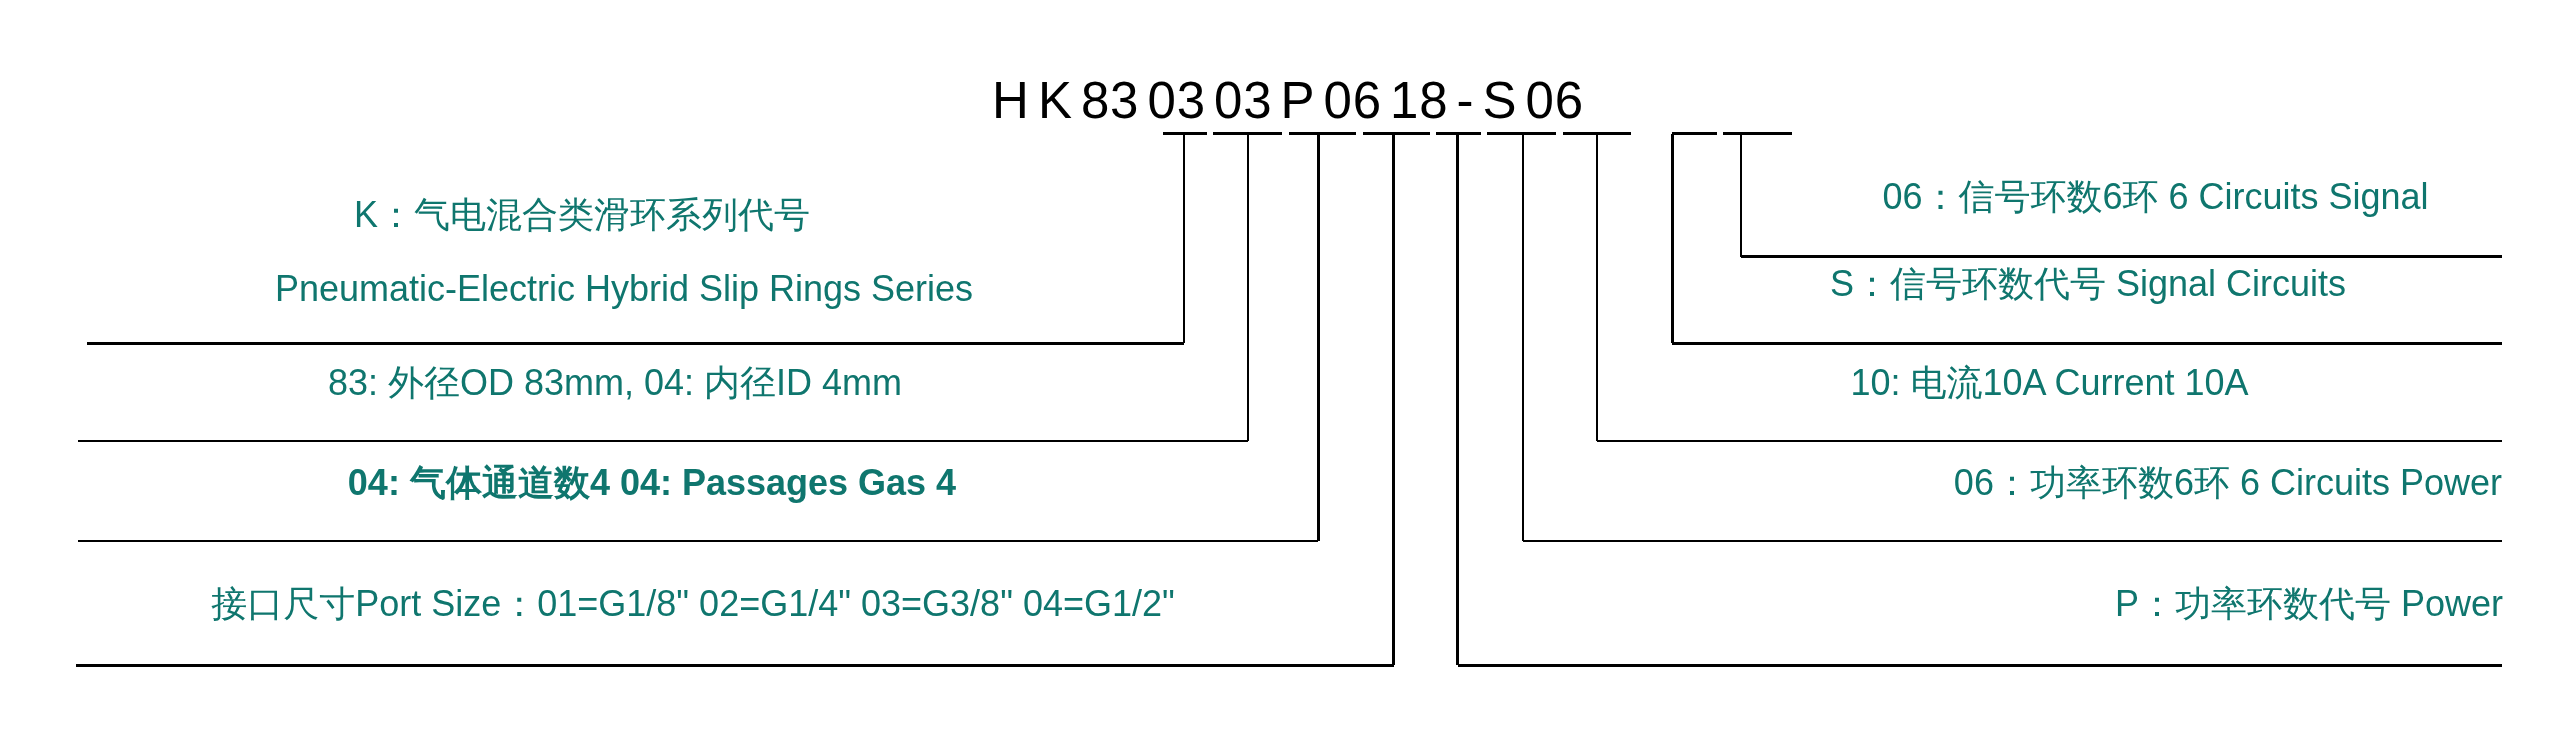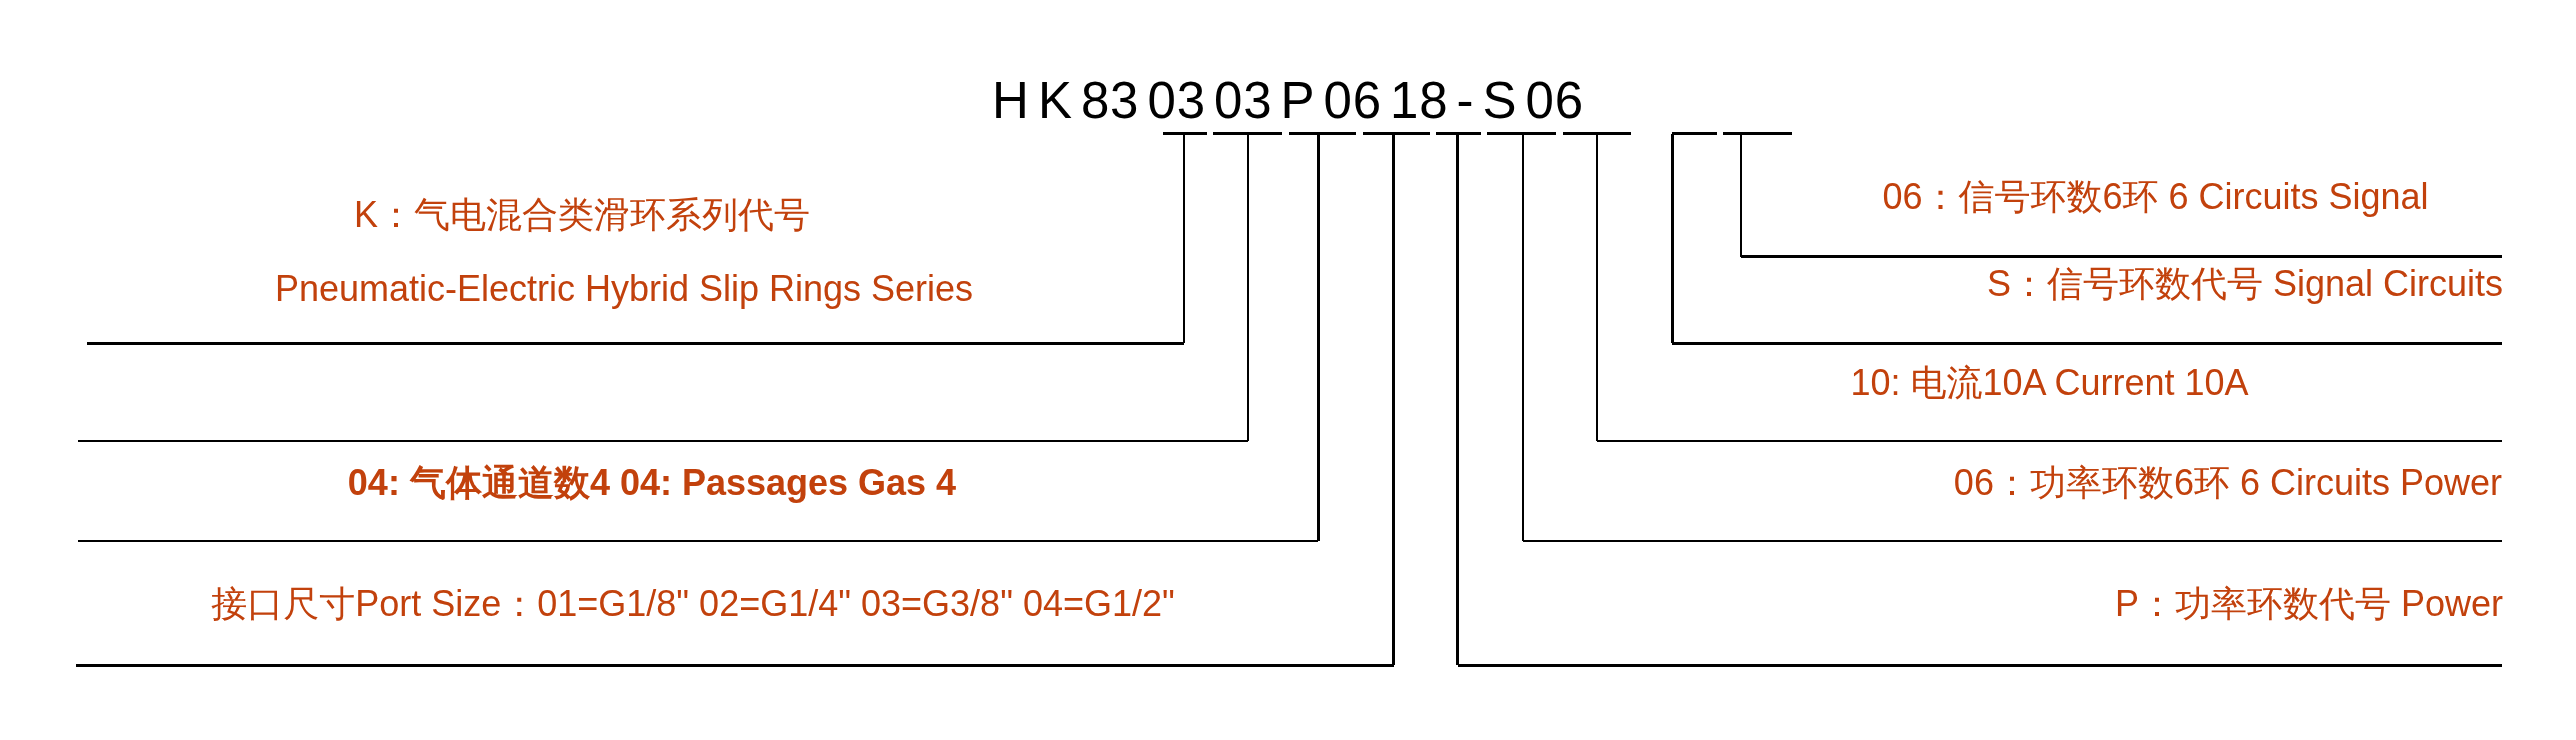--- a/index.html
+++ b/index.html
@@ -12,21 +12,21 @@
 
   .pn-row{
     position:absolute;left:0;top:75px;width:2576px;
     text-align:center;white-space:nowrap;
     font-size:51px;letter-spacing:0.8px;line-height:1;
   }
   .pn-seg{display:inline-block;margin:0 4.1px;}
 
   .lbl{
     position:absolute;white-space:nowrap;
-    font-size:36px;line-height:1;color:#c2410c;
+    font-size:36px;line-height:1;color:#0f766e;
   }
   .lbl.c{text-align:center;}
 
   svg.lines{position:absolute;left:0;top:0;width:2576px;height:740px;overflow:visible;}
   svg.lines line{stroke:#000000;stroke-width:3;shape-rendering:crispEdges;}
 </style>
 </head>
 <body>
 
 <div id="diagram">
@@ -71,28 +71,29 @@
     <line x1="2040" y1="163" x2="2040" y2="419"></line>
     <line x1="2040" y1="419" x2="3052" y2="419"></line>
 
     <line x1="2124" y1="163" x2="2124" y2="313"></line>
     <line x1="2124" y1="313" x2="3052" y2="313"></line>
   </svg>
 
   <div class="lbl c" style="left:0;top:197px;width:1164px;">K：气电混合类滑环系列代号</div>
   <div class="lbl c" style="left:0;top:271px;width:1164px;padding-left:42px;">Pneumatic-Electric Hybrid Slip Rings Series</div>
 
+  <div class="lbl c" style="left:0;top:365px;width:1230px;">83: 外径OD 83mm, 04: 内径ID 4mm</div>
 
   <div class="lbl c" style="left:0;top:465px;width:1304px;font-weight:bold;">04: 气体通道数4  04: Passages Gas 4</div>
 
   <div class="lbl c" style="left:0;top:586px;width:1386px;">接口尺寸Port Size：01=G1/8" 02=G1/4" 03=G3/8" 04=G1/2"</div>
 
   <div class="lbl c" style="left:1775px;top:179px;width:761px;">06：信号环数6环 6 Circuits Signal</div>
 
-  <div class="lbl c" style="left:1673px;top:266px;width:830px;text-align:right;">S：信号环数代号 Signal Circuits</div>
+  <div class="lbl c" style="left:1673px;top:266px;width:830px;">S：信号环数代号 Signal Circuits</div>
 
   <div class="lbl c" style="left:1597px;top:365px;width:905px;">10: 电流10A  Current 10A</div>
 
   <div class="lbl c" style="left:1523px;top:465px;width:979px;text-align:right;">06：功率环数6环  6 Circuits Power</div>
 
   <div class="lbl c" style="left:1458px;top:586px;width:1045px;text-align:right;">P：功率环数代号 Power</div>
 
 </div>
 
 

